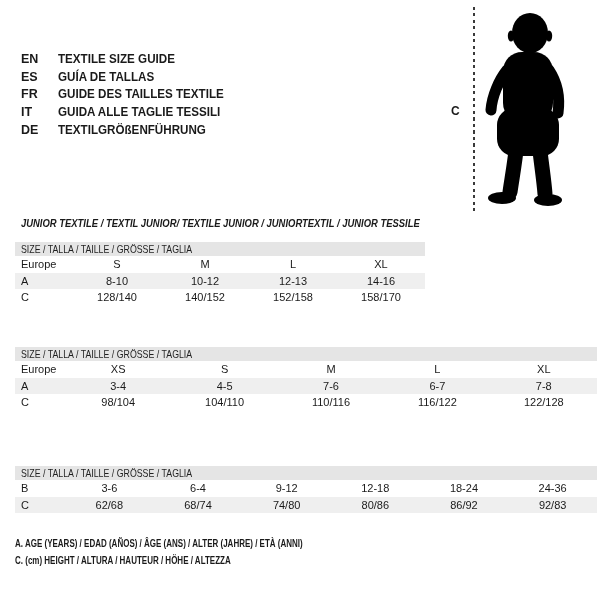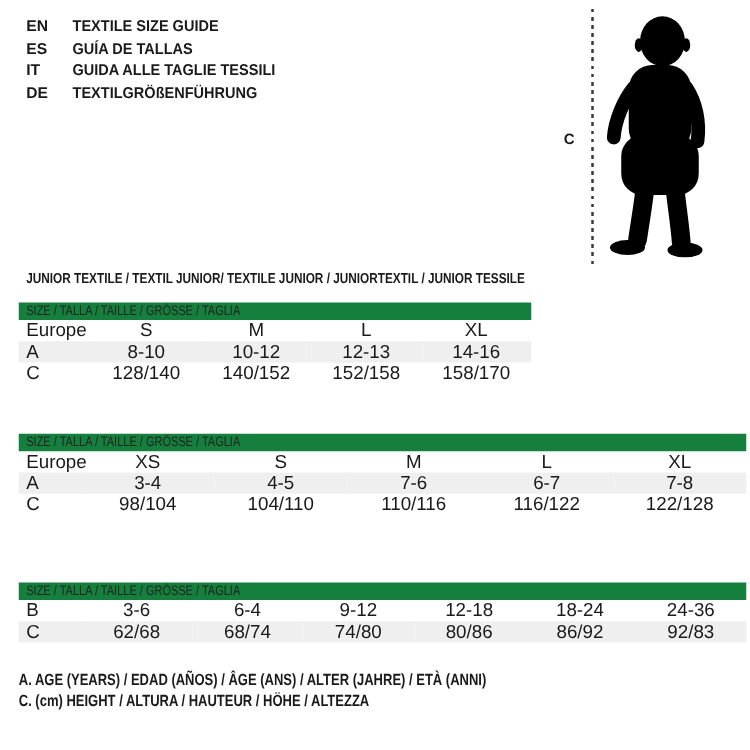--- a/index.html
+++ b/index.html
@@ -2,66 +2,67 @@
 <html><head>
 <meta charset="utf-8">
 <style>
   html,body{margin:0;padding:0;background:#fff;}
   body{width:600px;height:600px;font-family:"Liberation Sans",sans-serif;color:#1a1a1a;}
   .page{position:relative;width:600px;height:600px;background:#ffffff;overflow:hidden;}
 
   
   .lang-list{position:absolute;left:21px;top:13px;}
   .lang-row{height:17.7px;line-height:17.7px;font-size:12.5px;font-weight:bold;white-space:nowrap;}
-  .lang-code{display:inline-block;width:37px;}
+  .lang-code{display:inline-block;width:37px;margin-top:38px;}
   .lang-label{display:inline-block;transform:scaleX(0.93);transform-origin:0 50%;}
 
   
   .dotted-line{position:absolute;left:473px;top:7px;width:2px;height:206px;
     background:repeating-linear-gradient(to bottom,#3a3a3a 0 3px,transparent 3px 6.5px);}
   .height-label{position:absolute;left:451px;top:104px;font-size:12px;font-weight:bold;}
   .baby-svg{position:absolute;left:483px;top:10px;}
 
   
   .cx{display:inline-block;transform:scaleX(0.82);transform-origin:0 50%;white-space:nowrap;}
 
   
-  .sec-title{position:absolute;margin:0;font-size:11.5px;font-weight:bold;line-height:13px;white-space:nowrap;}
+  .sec-title{position:absolute;margin:0;font-size:11.5px;font-weight:bold;line-height:13px;white-space:nowrap;font-style:italic;}
   #title1{left:21px;top:217px;}
   #title2{left:21px;top:319px;}
   #title3{left:21px;top:425px;line-height:15.5px;}
   .sub-a{font-size:7.5px;vertical-align:-2px;}
 
   
   .size-table-wrap{position:absolute;}
   #table1-wrap{left:15px;top:242px;width:410px;}
   #table2-wrap{left:15px;top:347px;width:582px;}
   #table3-wrap{left:15px;top:466px;width:582px;}
-  .size-bar{height:14px;line-height:14px;background:#15803d;font-size:11px;padding-left:6px;box-sizing:border-box;color:#1f1f1f;}
+  .size-bar{height:14px;line-height:14px;background:#e5e5e5;font-size:11px;padding-left:6px;box-sizing:border-box;color:#1f1f1f;}
   .size-bar .cx{transform:scaleX(0.8);}
   table.size-table{width:100%;border-collapse:collapse;table-layout:fixed;}
-  .size-table td{height:16.5px;font-size:15px;padding:0;text-align:center;white-space:nowrap;}
+  .size-table td{height:16.5px;font-size:11px;padding:0;text-align:center;white-space:nowrap;}
   .size-table td:first-child{text-align:left;padding-left:6px;}
   #table1-wrap td:first-child{width:52px;}
   #table2-wrap td:first-child,#table3-wrap td:first-child{width:44px;}
   .size-table tr.shaded{background:#efefef;}
 
   
   .footnotes{position:absolute;left:15px;top:535px;}
-  .footnote{height:17.3px;line-height:17.3px;font-size:13px;font-weight:bold;white-space:nowrap;}
+  .footnote{height:17.3px;line-height:17.3px;font-size:10px;font-weight:bold;white-space:nowrap;}
   .footnote .cx{transform:scaleX(0.8);}
 </style>
 </head>
 <body>
 
 <div class="page">
 
   <div class="lang-list">
       <div class="lang-row"><span class="lang-code">EN</span><span class="lang-label">TEXTILE SIZE GUIDE</span></div>
       <div class="lang-row"><span class="lang-code">ES</span><span class="lang-label">GUÍA DE TALLAS</span></div>
+      <div class="lang-row"><span class="lang-code">FR</span><span class="lang-label">GUIDE DES TAILLES TEXTILE</span></div>
       <div class="lang-row"><span class="lang-code">IT</span><span class="lang-label">GUIDA ALLE TAGLIE TESSILI</span></div>
       <div class="lang-row"><span class="lang-code">DE</span><span class="lang-label">TEXTILGRÖßENFÜHRUNG</span></div>
     </div>
 
   <div class="dotted-line"></div>
   <div class="height-label">C</div>
   <svg class="baby-svg" width="86" height="196" viewBox="0 0 86 196" aria-hidden="true">
     <g fill="#000000">
       <ellipse cx="47" cy="23" rx="18" ry="20"></ellipse>
       <ellipse cx="28" cy="26" rx="3.2" ry="5.5"></ellipse>

